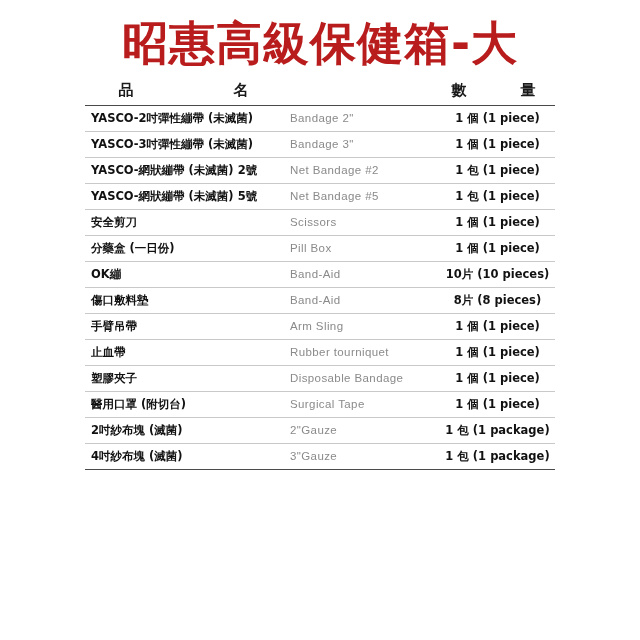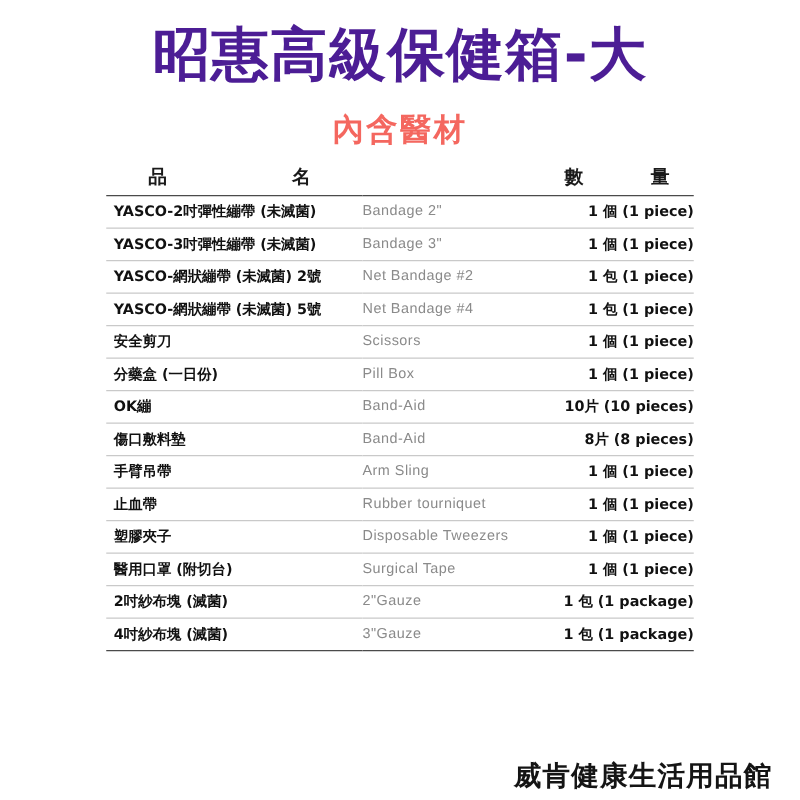--- a/index.html
+++ b/index.html
@@ -19,21 +19,21 @@
     height: 640px;
     background: #ffffff;
     box-sizing: border-box;
   }
   .title {
     text-align: center;
     font-family: "DejaVu Sans", sans-serif;
     font-weight: bold;
     font-size: 46px;
     letter-spacing: 1px;
-    color: #4c1d95;
+    color: #b91c1c;
     margin-top: 18px;
     line-height: 1.1;
     white-space: nowrap;
   }
   .subtitle {
     text-align: center;
     font-family: "DejaVu Sans", sans-serif;
     font-weight: bold;
     font-size: 25px;
     color: #f4675f;
@@ -88,41 +88,40 @@
     font-size: 11.5px;
     color: #8a8a8a;
     letter-spacing: 0.4px;
     white-space: nowrap;
   }
   td.c-qty {
     font-family: "DejaVu Sans", sans-serif;
     font-weight: bold;
     font-size: 11.5px;
     color: #111111;
-    text-align: right;
+    text-align: center;
     white-space: nowrap;
   }
   .footer {
     position: absolute;
     right: 22px;
     bottom: 22px;
     font-family: "DejaVu Sans", sans-serif;
     font-weight: bold;
     font-size: 22px;
     color: #141414;
     letter-spacing: 1px;
   }
 </style>
 </head>
 <body>
 
 <div class="page">
 
   <div class="title">昭惠高級保健箱-大</div>
-  <div class="subtitle">內含醫材</div>
 
   <div class="table-wrap">
     <table>
       <thead>
         <tr class="head-row">
           <th class="h-item">品　　　　名</th>
           <th class="h-en"></th>
           <th class="h-qty">數　　量</th>
         </tr>
       </thead>
@@ -137,21 +136,21 @@
           <td class="c-en">Bandage 3"</td>
           <td class="c-qty">1 個 (1 piece)</td>
         </tr>
         <tr>
           <td class="c-item">YASCO-網狀繃帶 (未滅菌) 2號</td>
           <td class="c-en">Net Bandage #2</td>
           <td class="c-qty">1 包 (1 piece)</td>
         </tr>
         <tr>
           <td class="c-item">YASCO-網狀繃帶 (未滅菌) 5號</td>
-          <td class="c-en">Net Bandage #4</td>
+          <td class="c-en">Net Bandage #5</td>
           <td class="c-qty">1 包 (1 piece)</td>
         </tr>
         <tr>
           <td class="c-item">安全剪刀</td>
           <td class="c-en">Scissors</td>
           <td class="c-qty">1 個 (1 piece)</td>
         </tr>
         <tr>
           <td class="c-item">分藥盒 (一日份)</td>
           <td class="c-en">Pill Box</td>
@@ -172,21 +171,21 @@
           <td class="c-en">Arm Sling</td>
           <td class="c-qty">1 個 (1 piece)</td>
         </tr>
         <tr>
           <td class="c-item">止血帶</td>
           <td class="c-en">Rubber tourniquet</td>
           <td class="c-qty">1 個 (1 piece)</td>
         </tr>
         <tr>
           <td class="c-item">塑膠夾子</td>
-          <td class="c-en">Disposable Tweezers</td>
+          <td class="c-en">Disposable Bandage</td>
           <td class="c-qty">1 個 (1 piece)</td>
         </tr>
         <tr>
           <td class="c-item">醫用口罩 (附切台)</td>
           <td class="c-en">Surgical Tape</td>
           <td class="c-qty">1 個 (1 piece)</td>
         </tr>
         <tr>
           <td class="c-item">2吋紗布塊 (滅菌)</td>
           <td class="c-en">2"Gauze</td>
@@ -194,15 +193,14 @@
         </tr>
         <tr>
           <td class="c-item">4吋紗布塊 (滅菌)</td>
           <td class="c-en">3"Gauze</td>
           <td class="c-qty">1 包 (1 package)</td>
         </tr>
       </tbody>
     </table>
   </div>
 
-  <div class="footer">威肯健康生活用品館</div>
 
 </div>
 
 </body></html>

